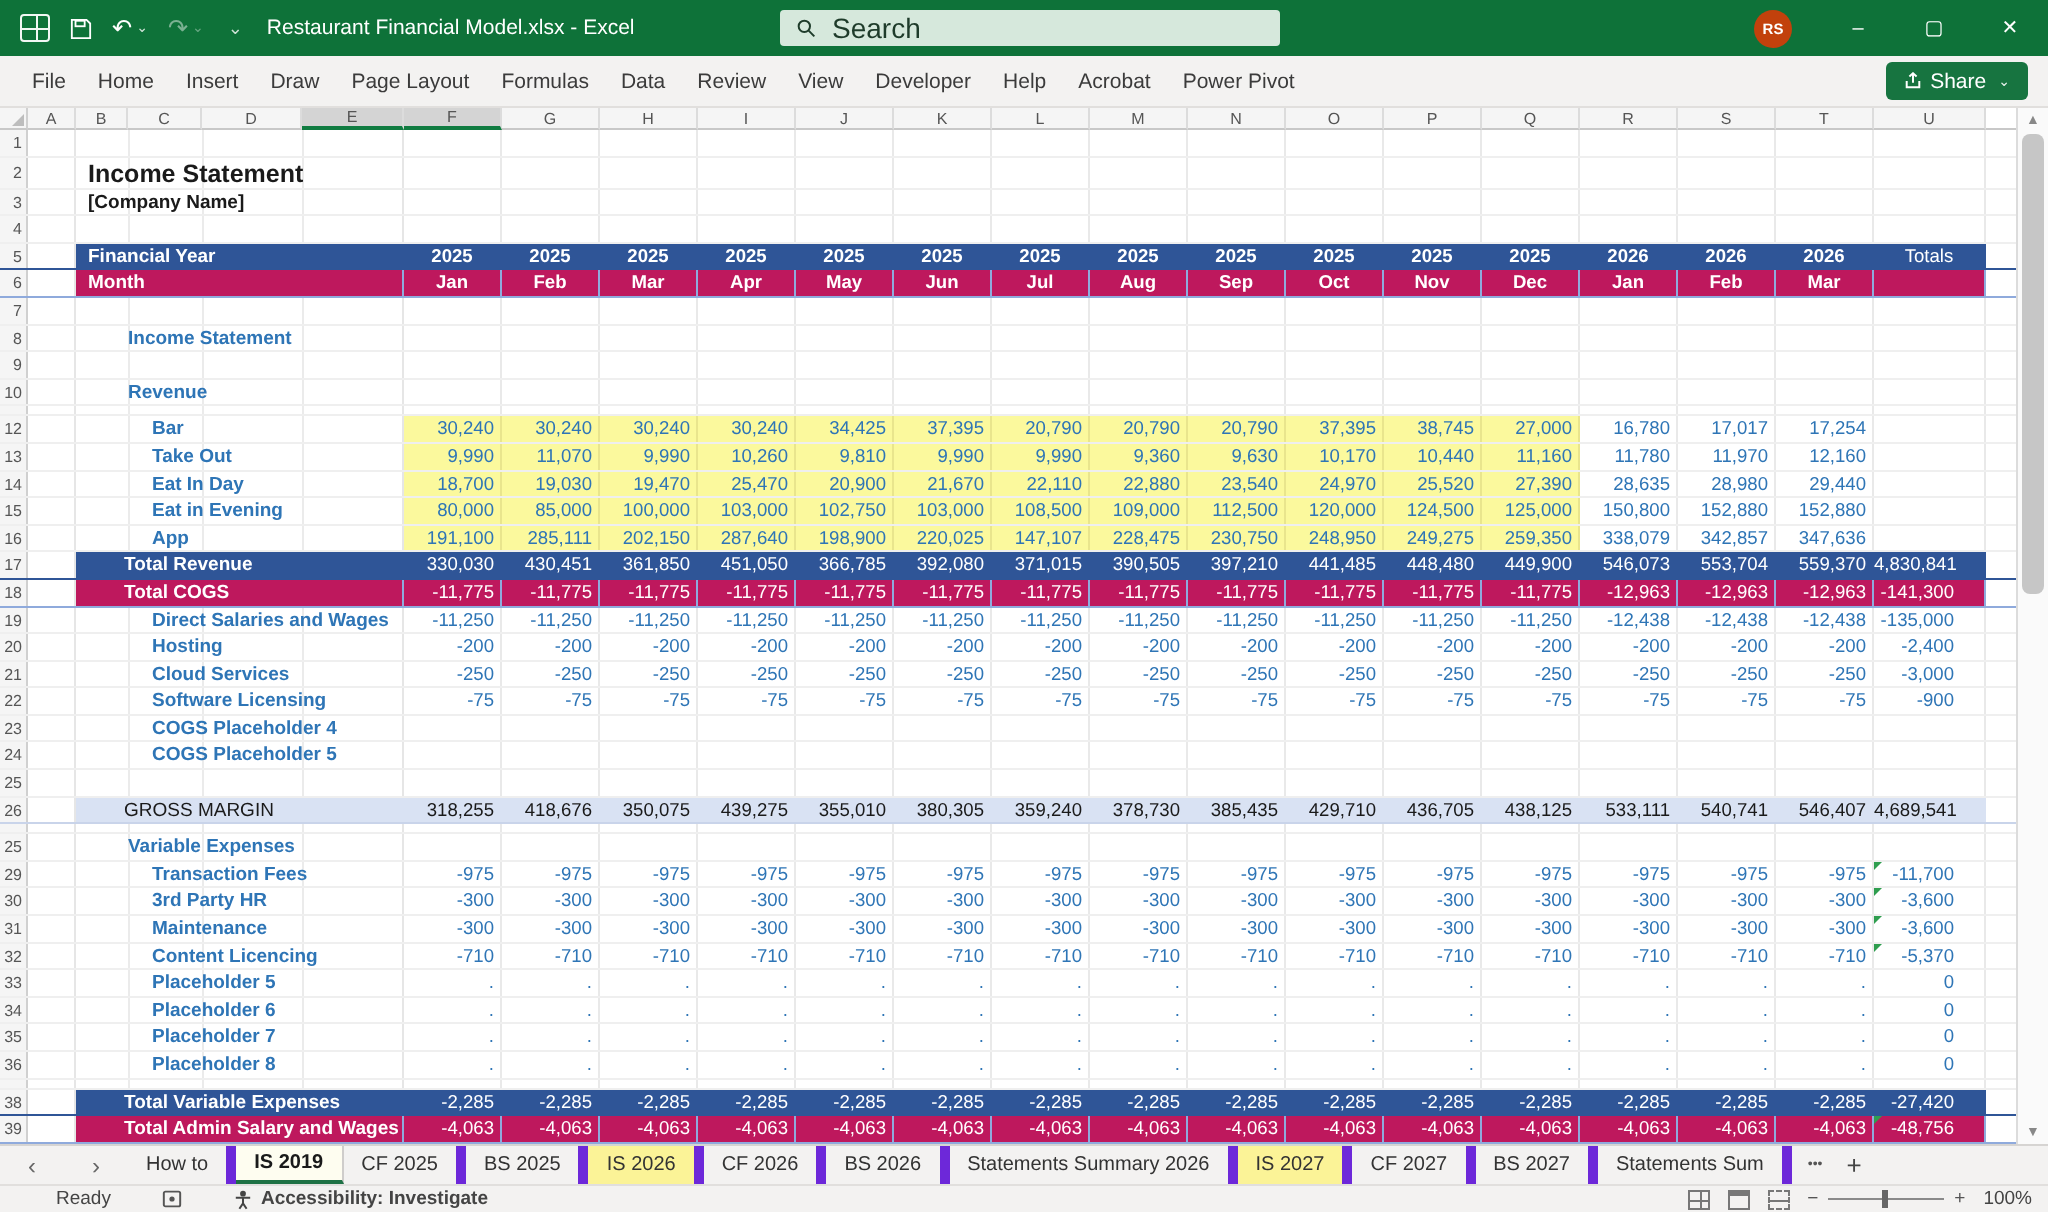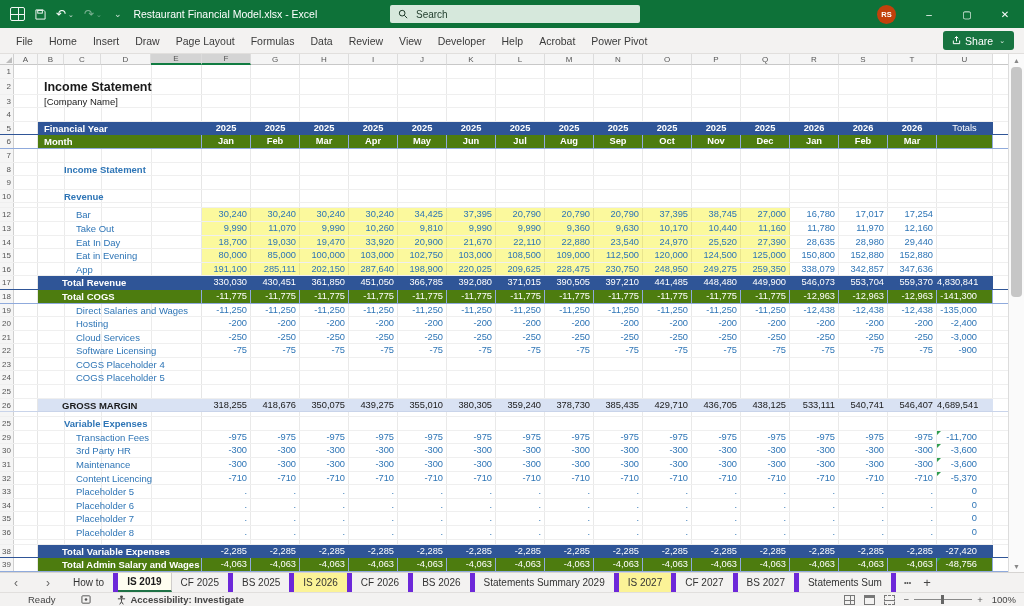--- a/index.html
+++ b/index.html
@@ -10,21 +10,21 @@
   .titlebar { height:28px; background:#0E7239; display:flex; align-items:center; color:#fff; position:relative; flex:none; }
   .qat { display:flex; align-items:center; gap:10px; padding-left:10px; }
   .xlicon { width:15px; height:14px; border:1px solid #fff; border-radius:2px;
     background:linear-gradient(#fff,#fff) 7px 0/1px 100% no-repeat, linear-gradient(#fff,#fff) 0 6px/100% 1px no-repeat; opacity:.95; }
   .qbtn { display:flex; align-items:center; color:#fff; font-size:12px; line-height:1; }
   .qbtn svg { display:block; }
   .dd { font-size:7px; margin-left:2px; opacity:.8; }
   .dim { opacity:.45; }
   .doc-title { font-size:10.5px; margin-left:12px; white-space:nowrap; color:#fff; }
   .searchbox { position:absolute; left:390px; top:5px; width:250px; height:18px; background:#D6E8DC; border-radius:2px;
-    display:flex; align-items:center; gap:6px; padding-left:26px; color:#1e3b2a; font-size:10px; }
+    display:flex; align-items:center; gap:6px; padding-left:26px; color:#1e3b2a; font-size:14px; }
   .searchbox svg { position:absolute; left:8px; }
   .tb-right { margin-left:auto; display:flex; align-items:center; height:100%; }
   .avatar { width:19px; height:19px; border-radius:50%; background:#c2410c; color:#fff; font-size:7.5px; font-weight:bold;
     display:flex; align-items:center; justify-content:center; margin-right:14px; }
   .winbtn { width:38px; height:28px; display:flex; align-items:center; justify-content:center; font-size:10px; color:#fff; }
 
   
   .menubar { height:26px; background:#F3F2F1; display:flex; align-items:center; border-bottom:1px solid #E1DFDD; flex:none; padding-left:8px; }
   .mtab { font-size:10.5px; color:#3b3b3b; padding:0 8px; line-height:26px; white-space:nowrap; }
   .share-btn { margin-left:auto; margin-right:10px; background:#177440; color:#fff; border-radius:3px; height:19px;
@@ -41,38 +41,38 @@
   .h.sel { background:#D4D4D4; border-bottom:2px solid #107C41; line-height:9px; }
   .hfill { flex:1; border-bottom:1px solid #C8C8C8; background:#fff; }
 
   .rows { flex:1; background:#fff; }
   .row { display:flex; border-bottom:1px solid #EFEFEF; }
   .h-n { height:13.6px; line-height:13.2px; }
   .h-2 { height:16px;  line-height:16px; }
   .h-t { height:5px;   line-height:5px; }
   .rn { width:14px; flex:none; background:#F5F5F5; border-right:1px solid #D0D0D0; font-size:8px; color:#555; text-align:right; padding-right:2px; }
   .ca { width:24px; flex:none; border-right:1px solid #E6E6E6; }
-  .lab { width:164px; flex:none; border-right:1px solid #E6E6E6; font-size:9.5px; white-space:nowrap; overflow:hidden; }
+  .lab { width:164px; flex:none; border-right:1px solid #E6E6E6; font-size:9.5px; white-space:nowrap; overflow:hidden;font-weight:bold; }
   .lab.lines { background-image:linear-gradient(#EBEBEB,#EBEBEB),linear-gradient(#EBEBEB,#EBEBEB),linear-gradient(#EBEBEB,#EBEBEB);
     background-size:1px 100%; background-position:26px 0,63px 0,113px 0; background-repeat:no-repeat; }
   .c  { width:49px; flex:none; border-right:1px solid #E9E9E9; font-size:9.3px; text-align:right; padding-right:3px; color:#2E75B6; overflow:hidden; }
   .tot{ width:56px; flex:none; border-right:1px solid #E9E9E9; font-size:9.3px; text-align:right; padding-right:15px; color:#2E75B6; position:relative; overflow:hidden; }
   .fillr { flex:1; }
   .hc { text-align:center; font-weight:bold; padding-right:0; }
   .y { background:#FBF99D; border-right-color:#E9E58D; }
   .L-item { color:#2E75B6; padding-left:38px; }
   .L-sec  { color:#2E75B6; font-weight:bold; padding-left:26px; }
   .L-tot  { font-weight:bold; padding-left:24px; }
   .L-hdr  { font-weight:bold; padding-left:6px; }
   .L-title{ color:#1a1a1a; font-weight:bold; padding-left:6px; font-size:12.5px; }
   .L-sub  { color:#1a1a1a; padding-left:6px; }
-  .L-gross{ color:#1a1a1a; font-weight:bold; padding-left:24px; }
+  .L-gross{ color:#1a1a1a; font-weight:normal; padding-left:24px; }
   .f-dark .lab,.f-dark .c,.f-dark .tot { background:#2F5597; border-right-color:#2F5597; color:#fff; }
   .f-dark { border-bottom-color:#2F5597; }
-  .f-mid .lab,.f-mid .c,.f-mid .tot { background:#4d7c0f; border-right-color:#8FAADC; color:#fff; }
+  .f-mid .lab,.f-mid .c,.f-mid .tot { background:#be185d; border-right-color:#8FAADC; color:#fff; }
   .f-mid { border-bottom-color:#8FAADC; }
   .f-light .lab,.f-light .c,.f-light .tot { background:#D9E2F3; border-right-color:#D9E2F3; color:#1a1a1a; }
   .f-light { border-bottom-color:#C9D4EA; }
   .err::before { content:""; position:absolute; left:0; top:0; border-top:4px solid #2F9E4F; border-right:4px solid transparent; }
 
   .vscroll { width:16px; flex:none; background:#FAFAFA; border-left:1px solid #DCDCDC; position:relative; font-size:7px; color:#888; }
   .varr { height:12px; display:flex; align-items:center; justify-content:center; }
   .vthumb { position:absolute; left:2px; right:2px; top:13px; height:230px; background:#C6C6C6; border-radius:4px; }
   .varr.bot { position:absolute; bottom:0; left:0; right:0; }
 
@@ -476,21 +476,21 @@
             <div class="tot"></div>
             <div class="fillr"></div>
           </div>
           <div class="row h-n">
             <div class="rn">14</div>
             <div class="ca"></div>
             <div class="lab L-item lines">Eat In Day</div>
             <div class="c y">18,700</div>
             <div class="c y">19,030</div>
             <div class="c y">19,470</div>
-            <div class="c y">33,920</div>
+            <div class="c y">25,470</div>
             <div class="c y">20,900</div>
             <div class="c y">21,670</div>
             <div class="c y">22,110</div>
             <div class="c y">22,880</div>
             <div class="c y">23,540</div>
             <div class="c y">24,970</div>
             <div class="c y">25,520</div>
             <div class="c y">27,390</div>
             <div class="c">28,635</div>
             <div class="c">28,980</div>
@@ -523,21 +523,21 @@
           <div class="row h-n">
             <div class="rn">16</div>
             <div class="ca"></div>
             <div class="lab L-item lines">App</div>
             <div class="c y">191,100</div>
             <div class="c y">285,111</div>
             <div class="c y">202,150</div>
             <div class="c y">287,640</div>
             <div class="c y">198,900</div>
             <div class="c y">220,025</div>
-            <div class="c y">209,625</div>
+            <div class="c y">147,107</div>
             <div class="c y">228,475</div>
             <div class="c y">230,750</div>
             <div class="c y">248,950</div>
             <div class="c y">249,275</div>
             <div class="c y">259,350</div>
             <div class="c">338,079</div>
             <div class="c">342,857</div>
             <div class="c">347,636</div>
             <div class="tot"></div>
             <div class="fillr"></div>
@@ -1063,21 +1063,21 @@
       <span>›</span>
     </div>
     <div id="sheet-tabs" style="display:flex;">
         <div class="stab">How to</div>
         <div class="stab active">IS 2019</div>
         <div class="stab">CF 2025</div>
         <div class="stab">BS 2025</div>
         <div class="stab yellow">IS 2026</div>
         <div class="stab">CF 2026</div>
         <div class="stab">BS 2026</div>
-        <div class="stab">Statements Summary 2029</div>
+        <div class="stab">Statements Summary 2026</div>
         <div class="stab yellow">IS 2027</div>
         <div class="stab">CF 2027</div>
         <div class="stab">BS 2027</div>
         <div class="stab">Statements Sum</div>
       </div>
     <div class="tmisc">
       <span style="font-size:7px;">•••</span>
       <span style="font-size:13px;color:#444;">+</span>
 
     </div>

